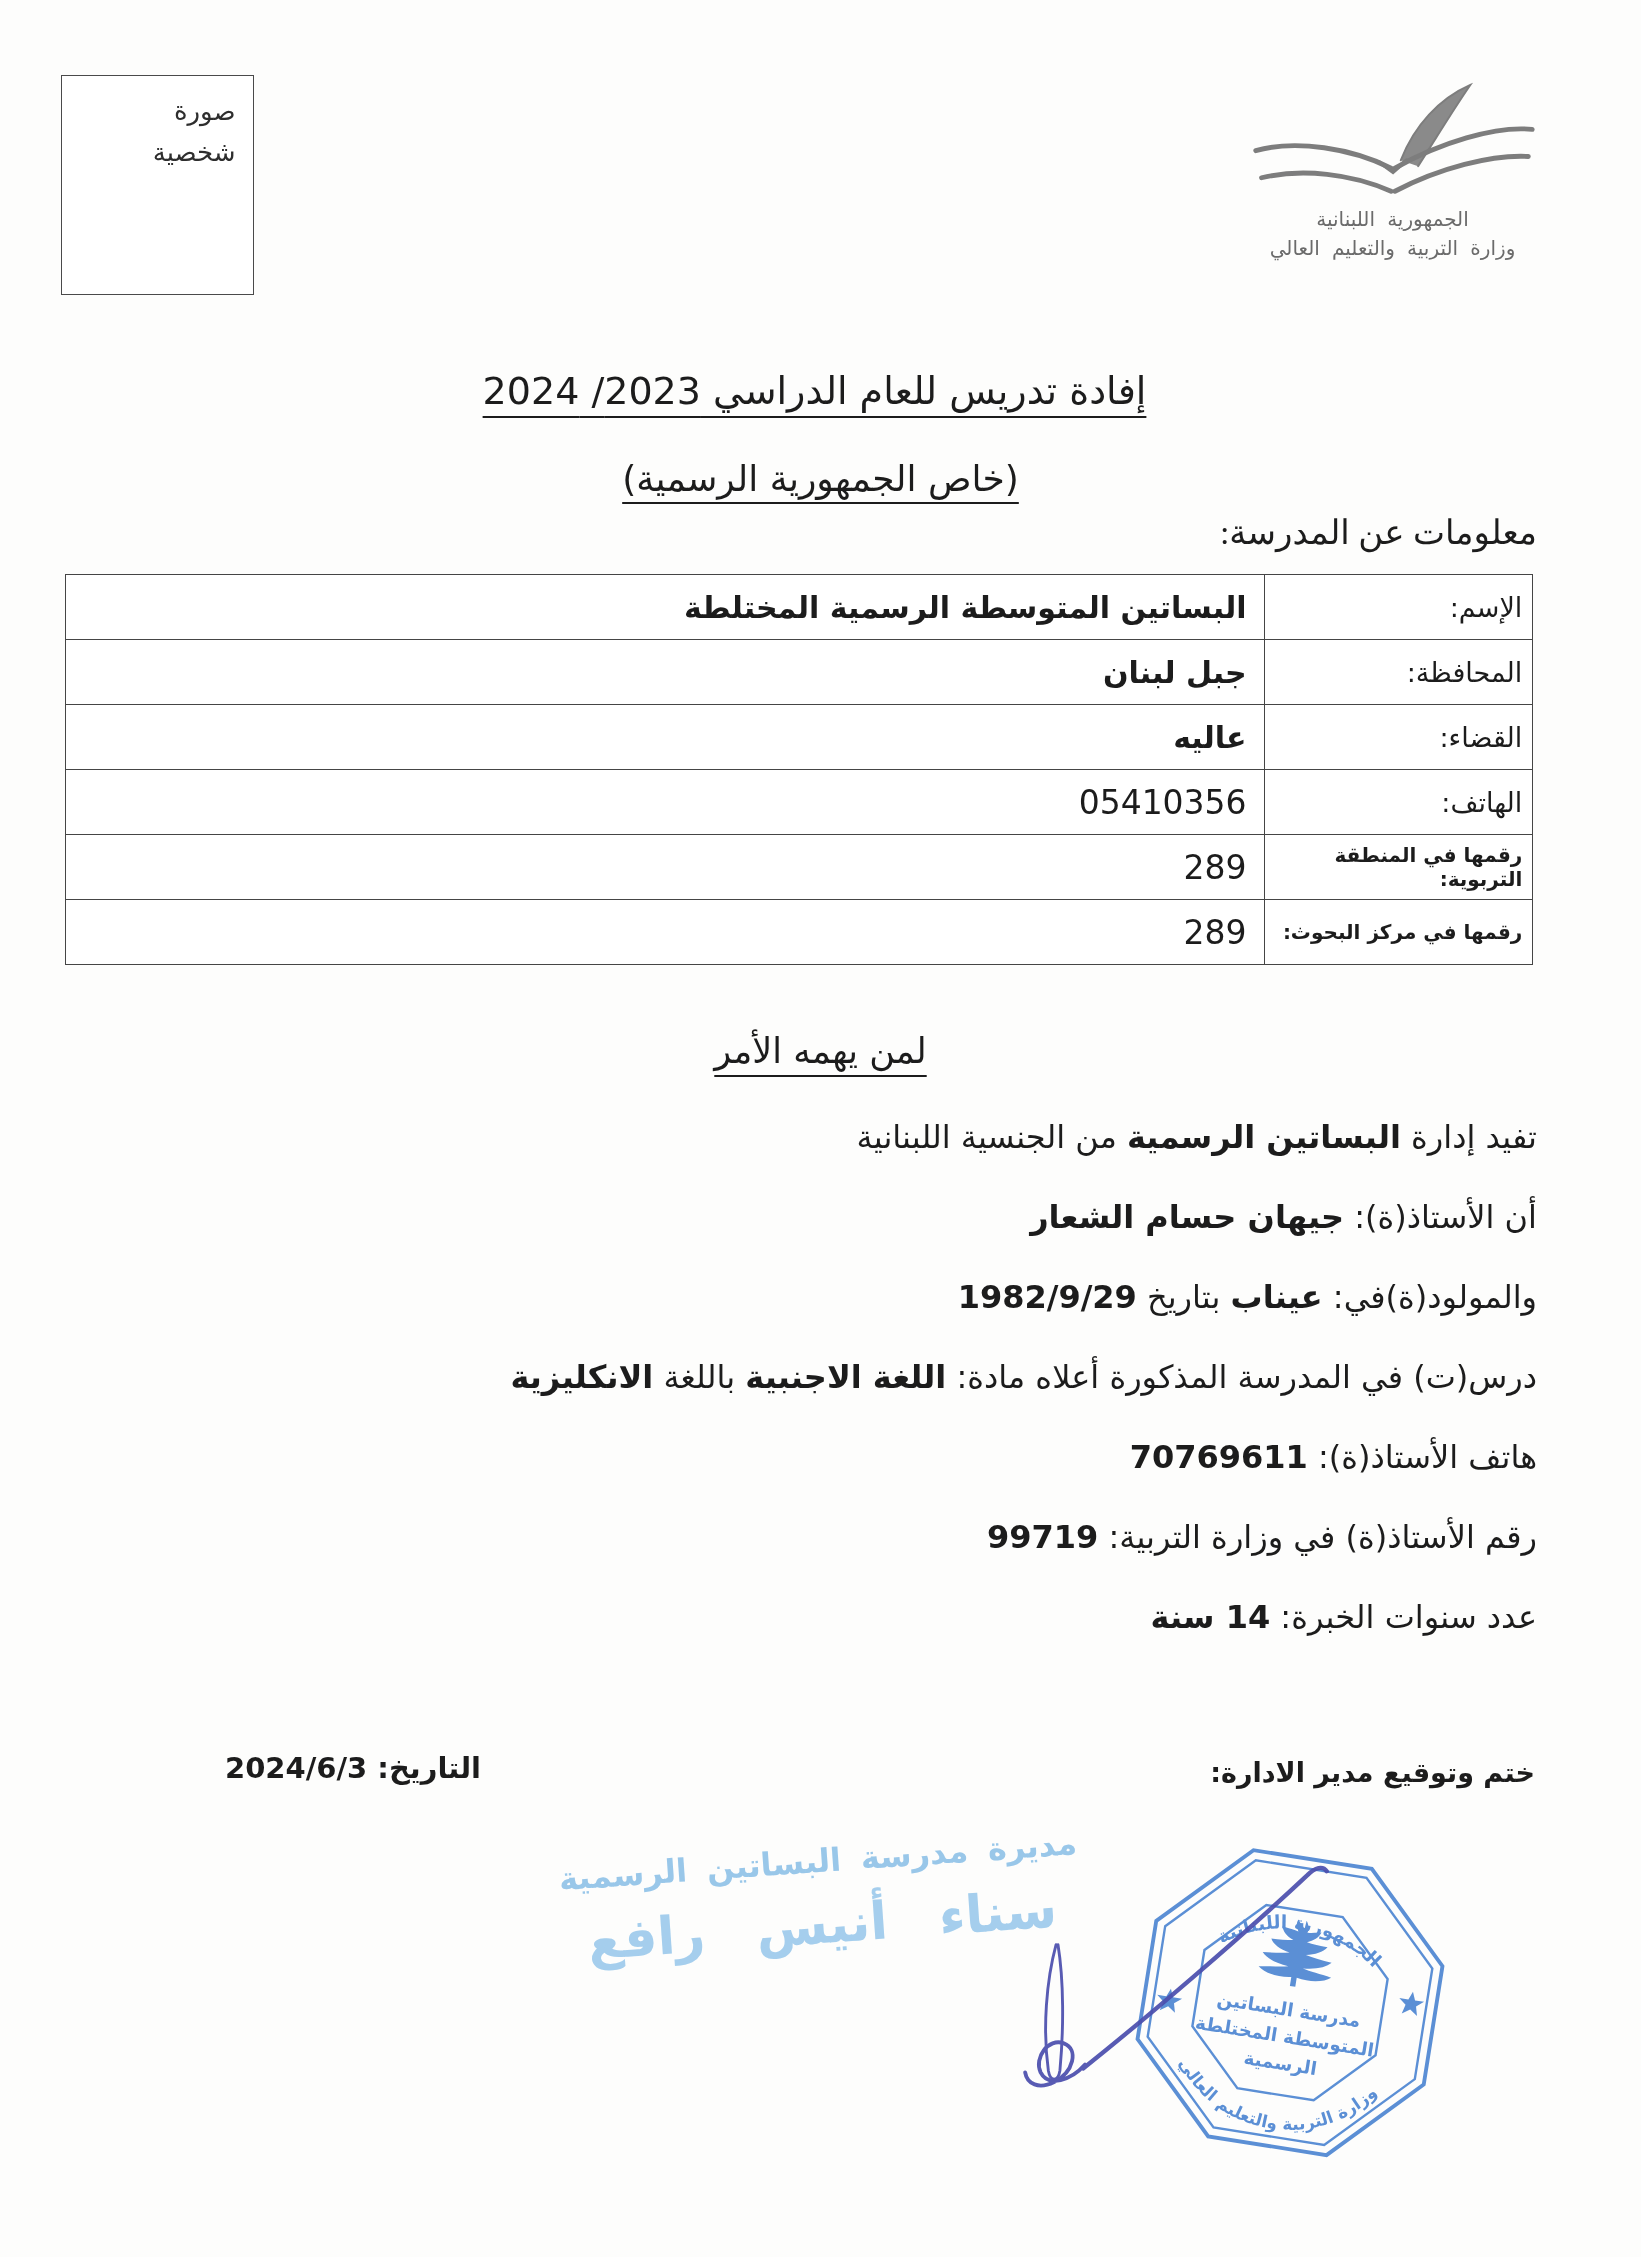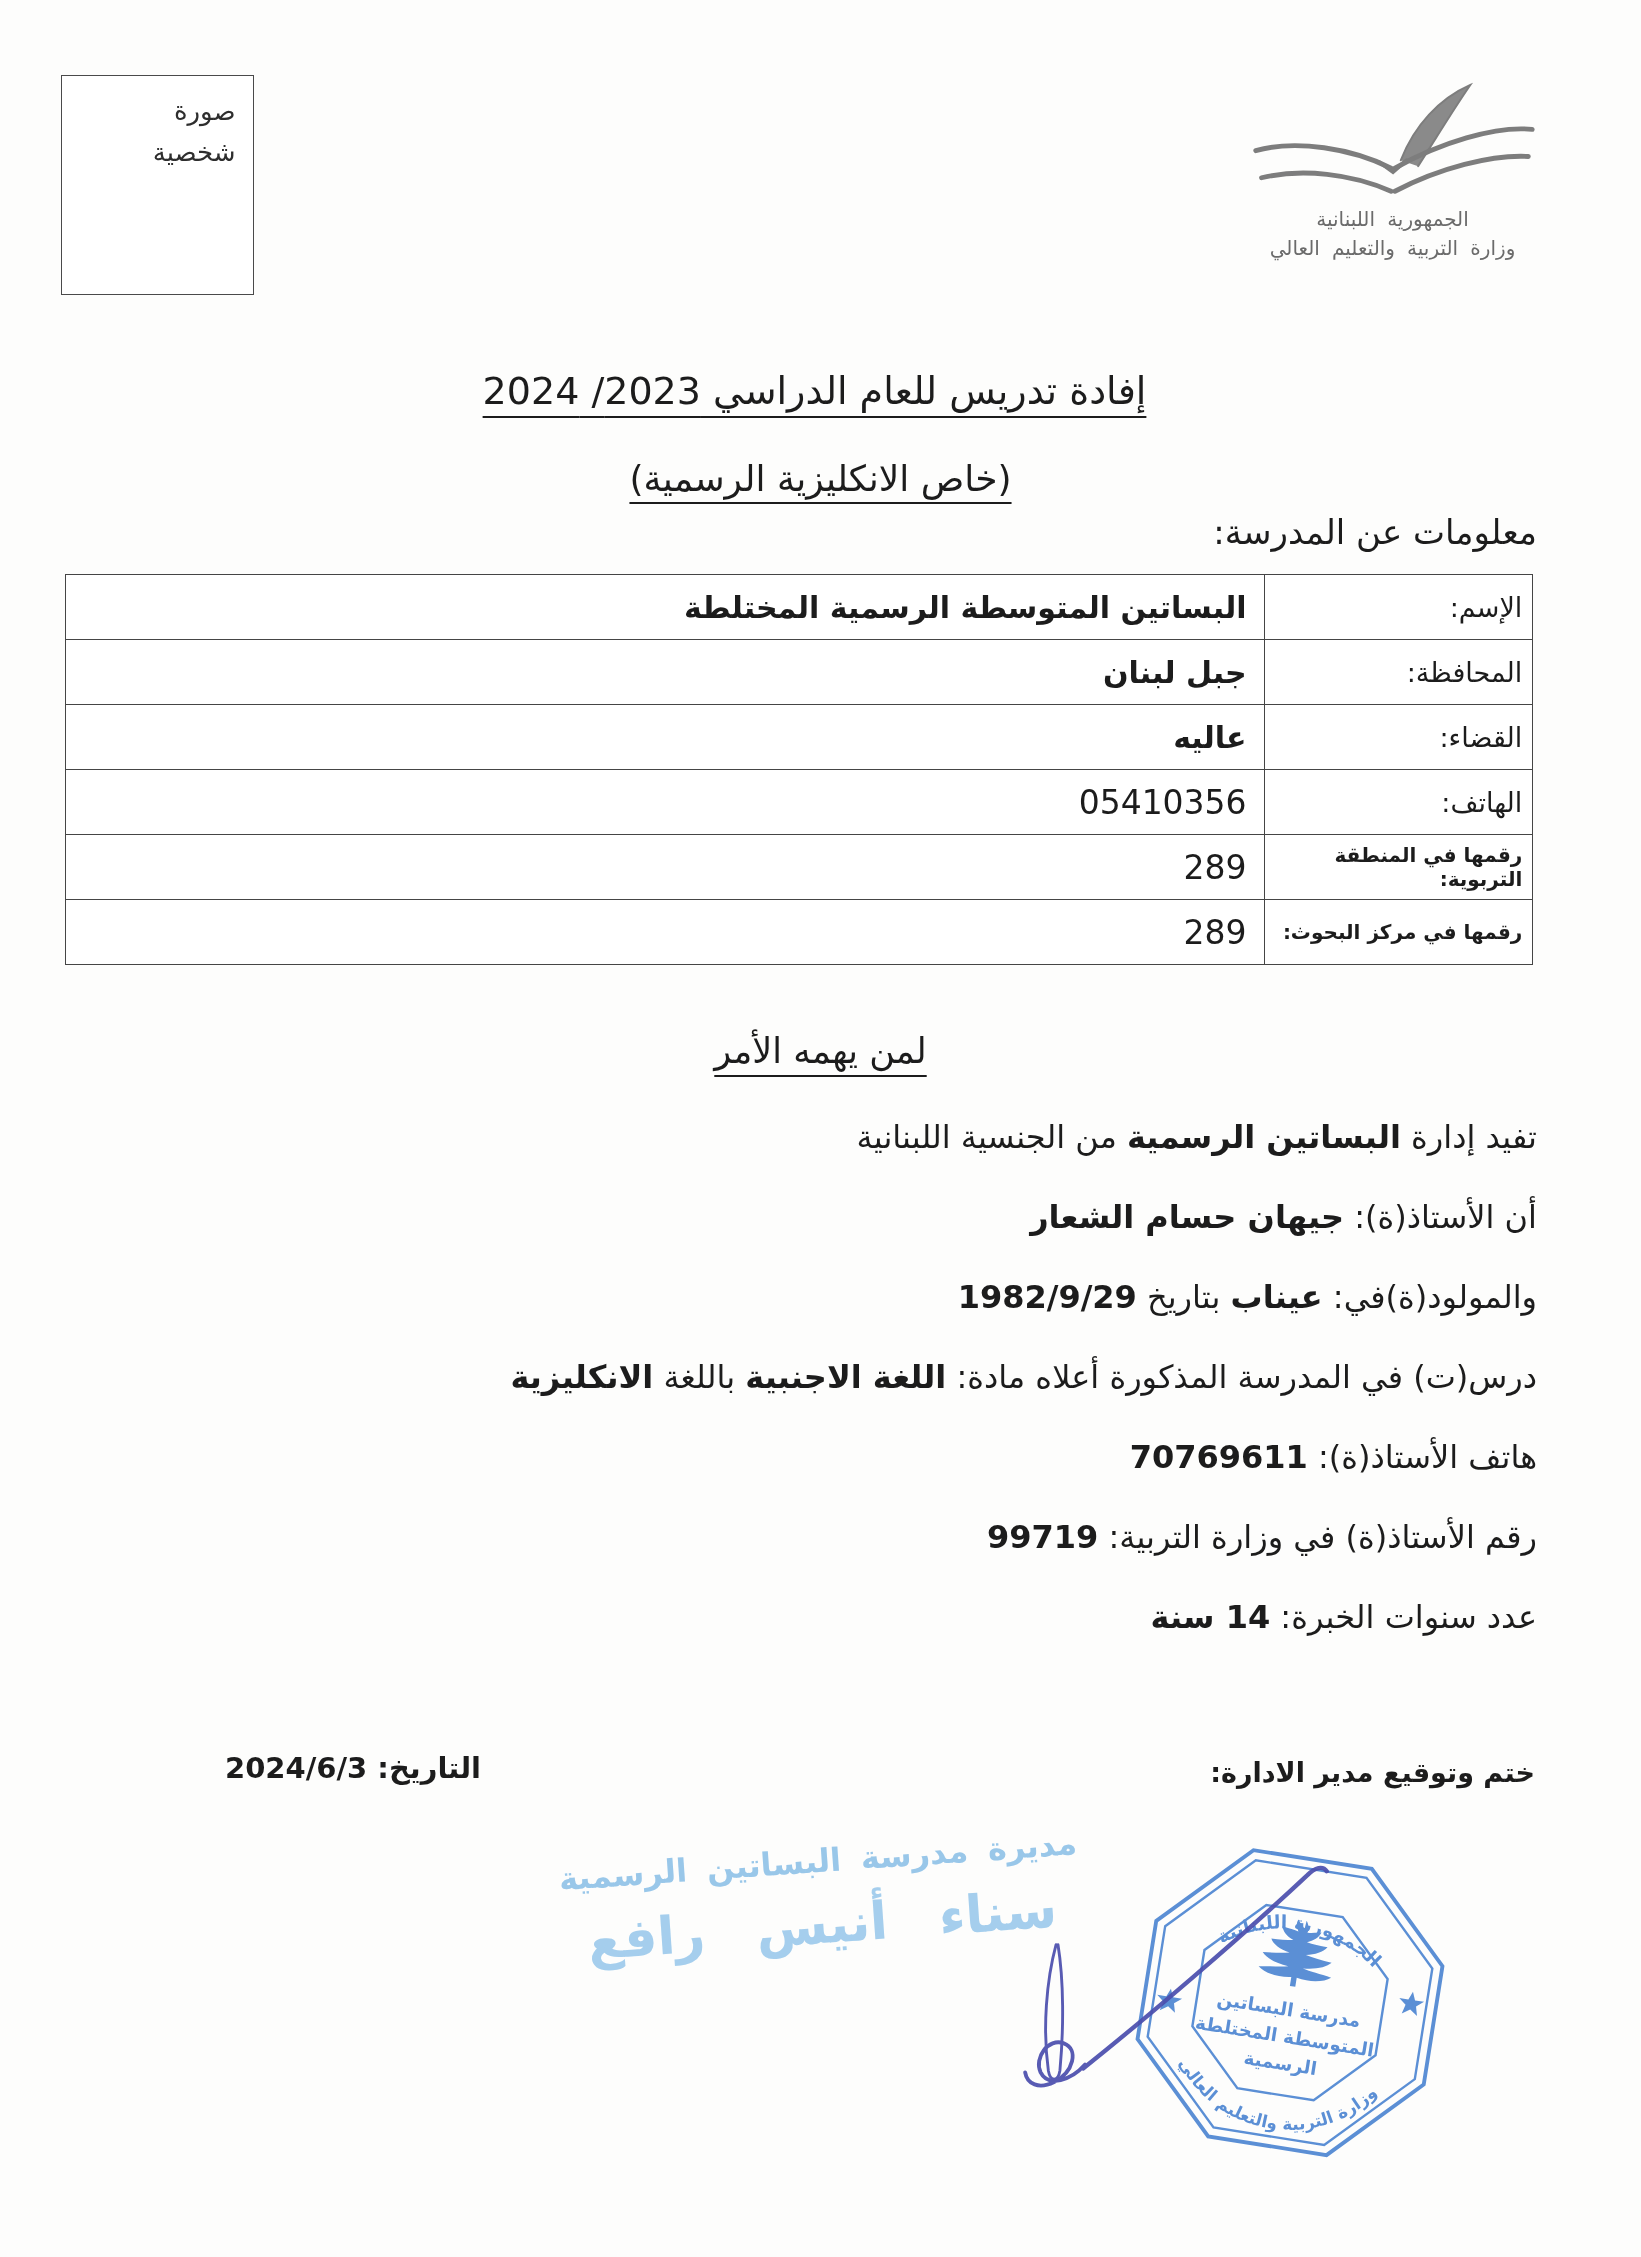--- a/index.html
+++ b/index.html
@@ -22,21 +22,21 @@
   
   .ministry{position:absolute;left:1238px;top:79px;width:309px;text-align:center;}
   .ministry svg{display:block;margin:0 auto;}
   .ministry-text{font-size:20px;color:#6b6b6b;line-height:1.45;word-spacing:5.8px;margin-top:1.9px;}
   .ministry-text span{display:block;}
   
   .doc-title{position:absolute;top:369px;left:0;right:12px;text-align:center;font-size:38px;}
   .doc-title span{text-decoration:underline;text-underline-offset:11.6px;text-decoration-thickness:1.9px;}
   .doc-subtitle{position:absolute;top:458px;left:0;right:0;text-align:center;font-size:36px;}
   .doc-subtitle span{text-decoration:underline;text-underline-offset:10.6px;text-decoration-thickness:1.9px;}
-  .school-heading{position:absolute;top:512px;right:104px;font-size:34px;}
+  .school-heading{position:absolute;top:512px;right:104px;font-size:34px;font-family:Liberation Serif, serif;}
   
   table.school{
     position:absolute;top:574px;right:108px;width:1468px;
     border-collapse:collapse;table-layout:fixed;background:#fff;
   }
   table.school td{border:1.9px solid #454545;height:65px;vertical-align:middle;box-sizing:border-box;}
   td.lbl{width:268px;font-size:27px;padding-right:9.7px;}
   td.lbl.small{font-size:20px;font-weight:700;}
   td.val{text-align:right;padding-right:17.4px;font-weight:700;font-size:30px;}
   td.val.num{font-weight:400;font-size:33px;}
@@ -89,21 +89,21 @@
   <div class="ministry-text">
     <span>الجمهورية اللبنانية</span>
     <span>وزارة التربية والتعليم العالي</span>
   </div>
 </div>
 
 <div class="doc-title">
   <span>إفادة تدريس  للعام الدراسي  2023/ 2024</span>
 </div>
 <div class="doc-subtitle">
-  <span>(خاص الانكليزية الرسمية)</span>
+  <span>(خاص الجمهورية الرسمية)</span>
 </div>
 
 <div class="school-heading">معلومات عن المدرسة:</div>
 
 <table class="school">
   <tbody>
     <tr>
       <td class="lbl">الإسم:</td>
       <td class="val">البساتين المتوسطة الرسمية المختلطة</td>
     </tr>

